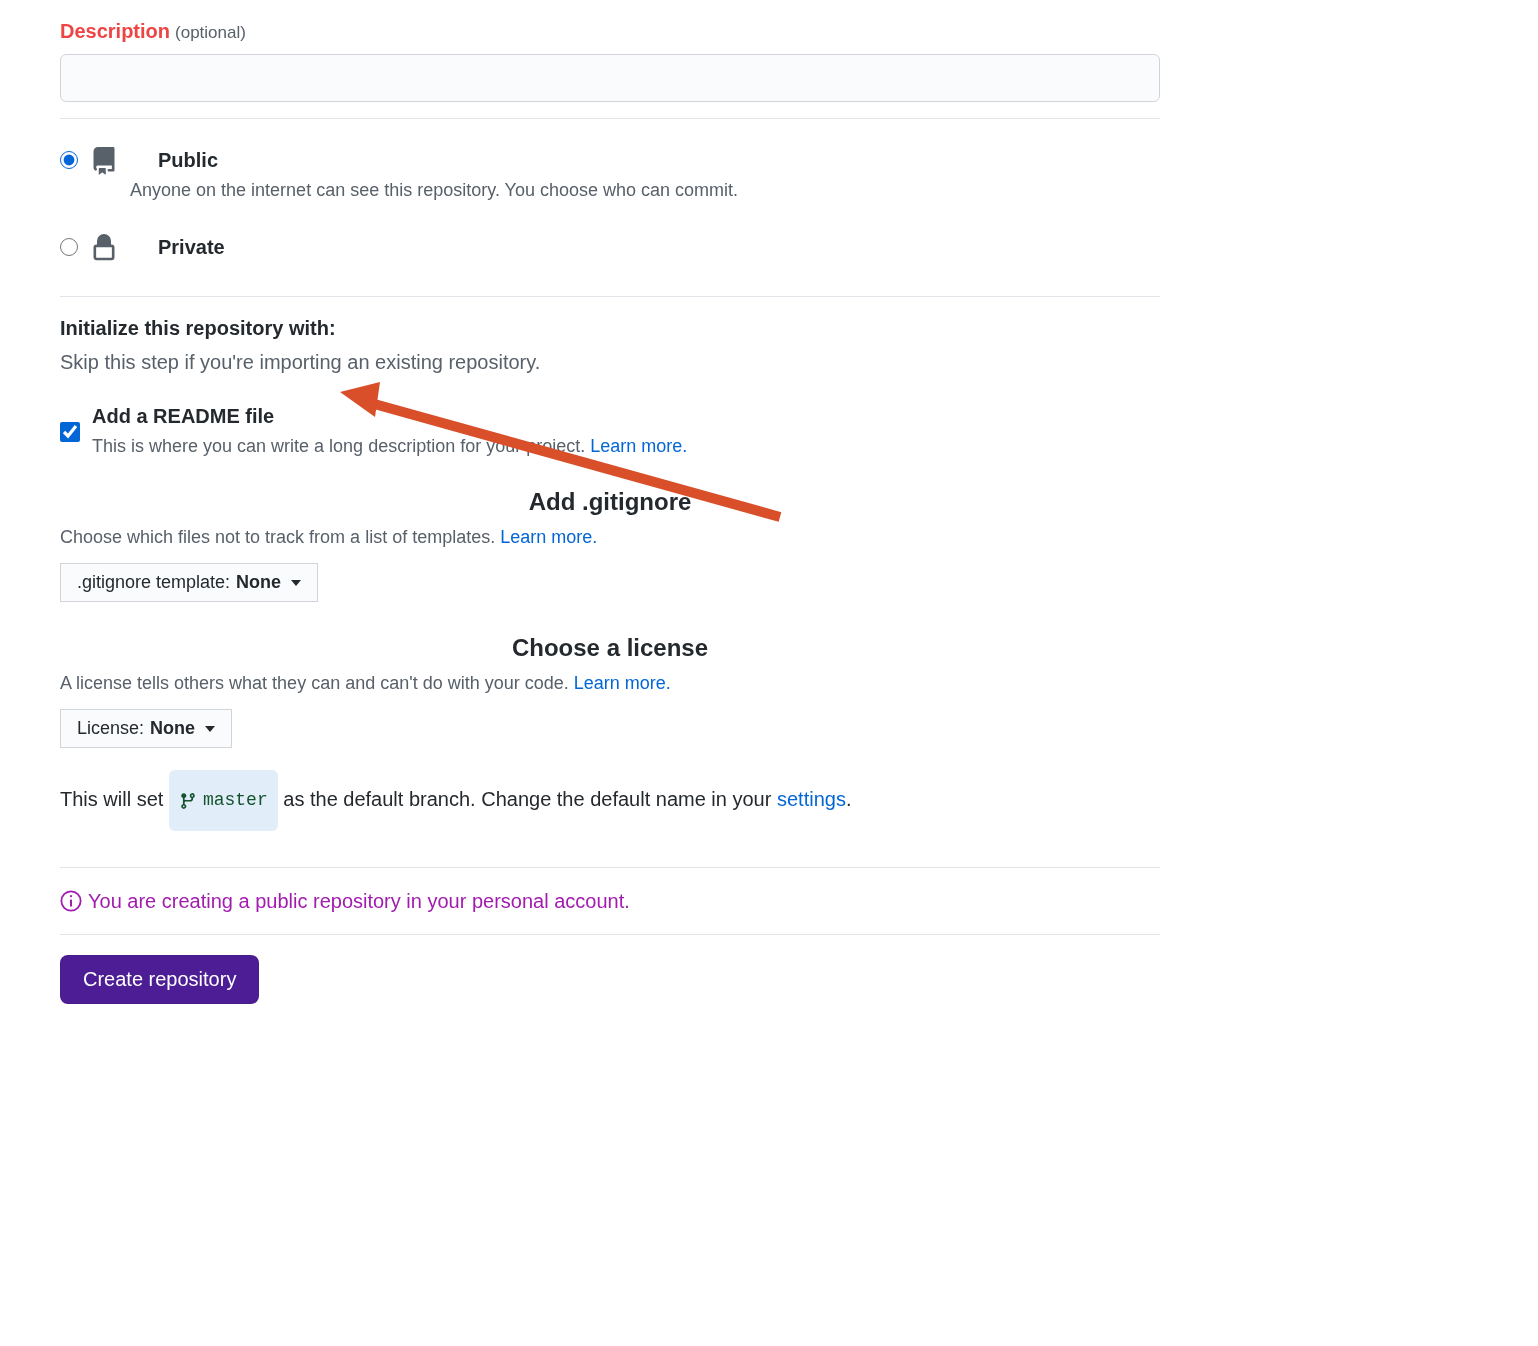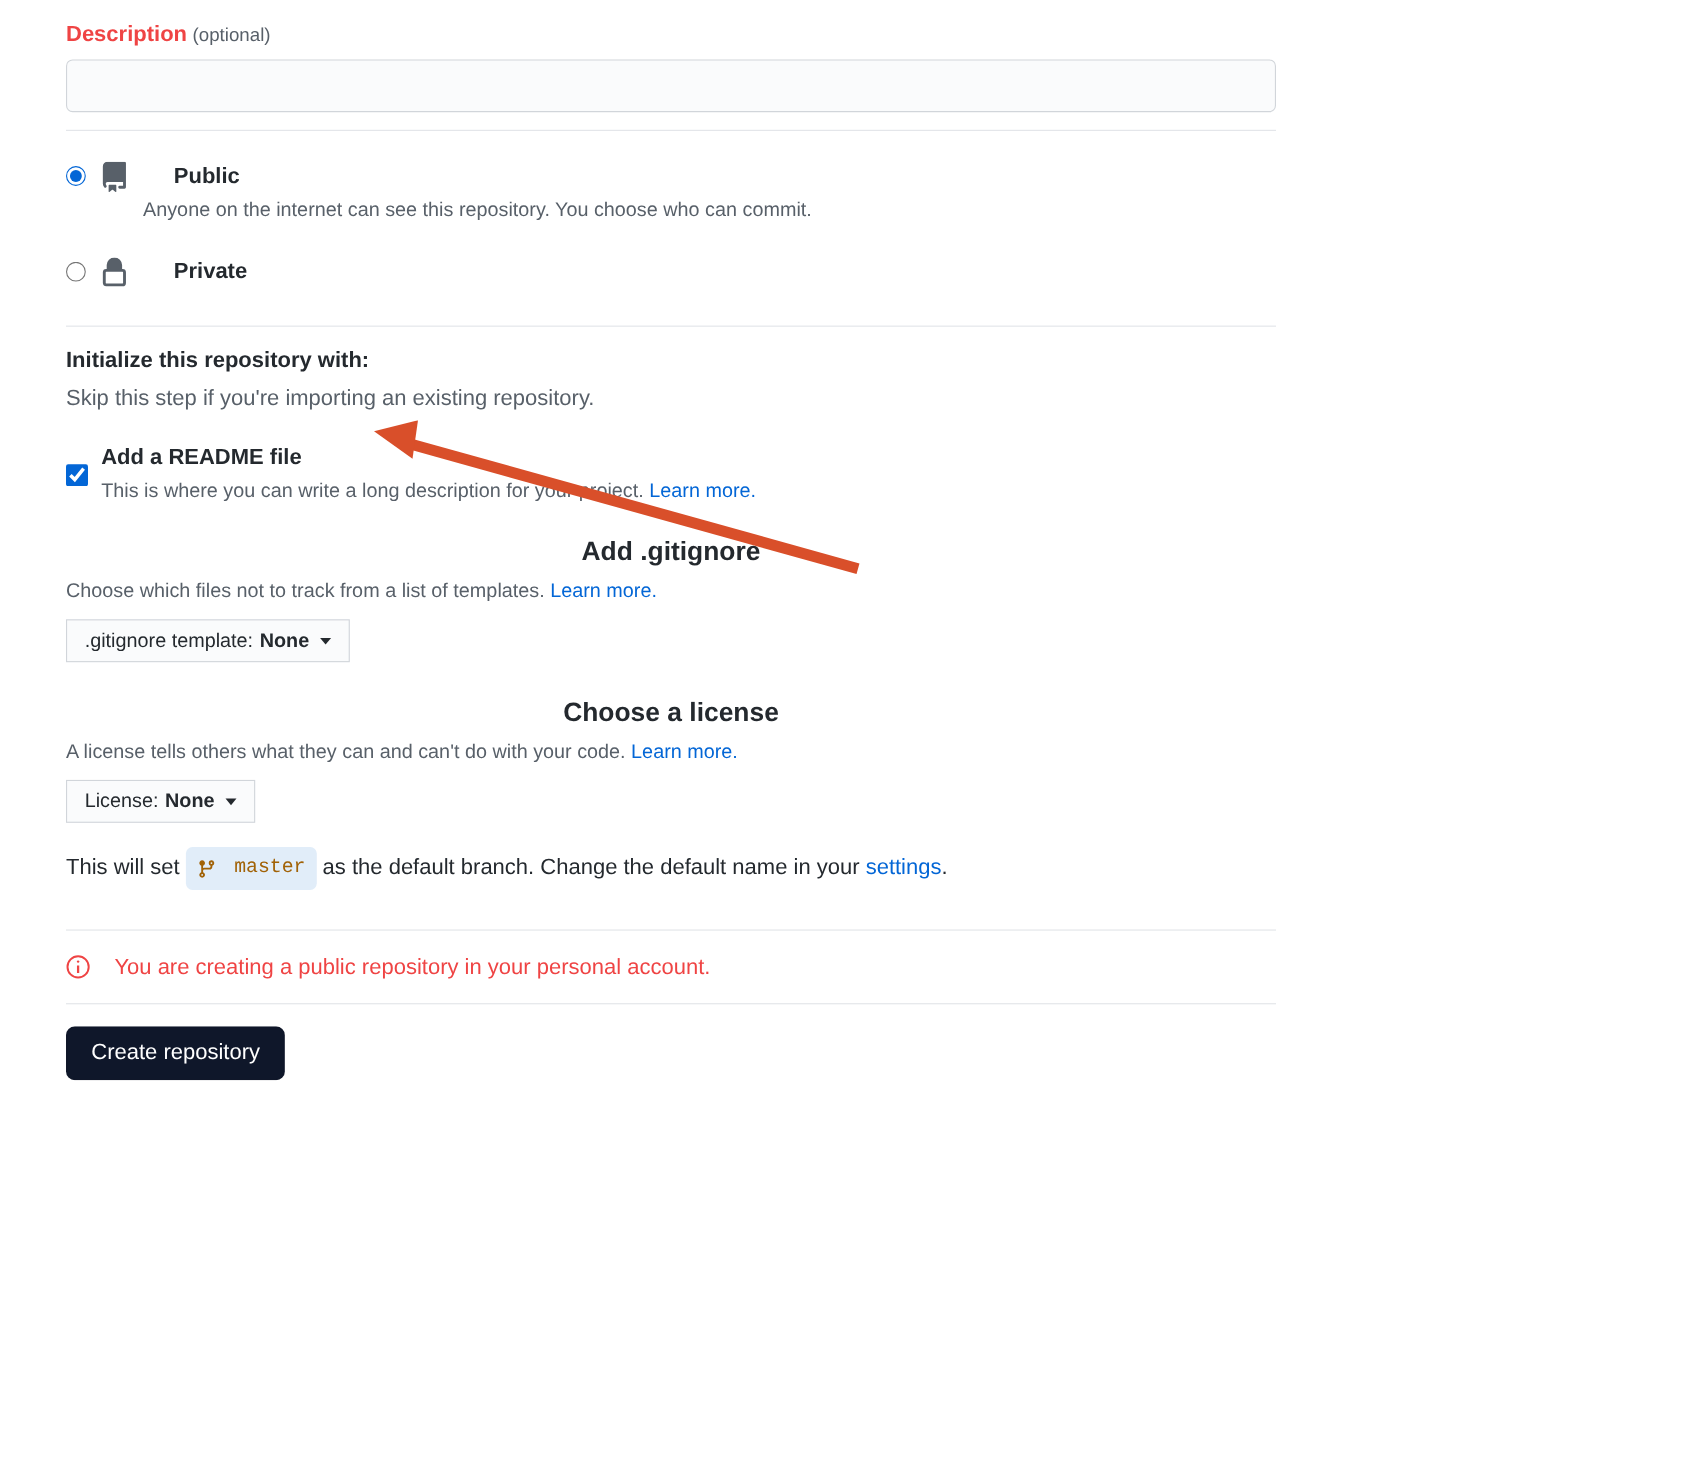--- a/index.html
+++ b/index.html
@@ -155,54 +155,54 @@
       margin-left: 4px;
     }
     .branch-note {
       font-size: 20px;
       color: #24292e;
       padding: 12px 0 20px 0;
     }
     .branch-badge {
       display: inline-flex;
       align-items: center;
-      gap: 16px;
+      gap: 6px;
       background: #e1edf9;
       border-radius: 6px;
-      padding: 6px 10px;
+      padding: 17px 10px;
       font-family: SFMono-Regular, Consolas, "Liberation Mono", monospace;
       font-size: 18px;
-      color: #a16207;
+      color: #14532d;
       vertical-align: middle;
     }
     .branch-badge svg {
       width: 18px;
       height: 18px;
     }
     .info-row {
       display: flex;
       align-items: center;
-      gap: 22px;
-      font-size: 20px;
-      color: #ef4444;
+      gap: 6px;
+      font-size: 20px;
+      color: #a21caf;
       padding: 18px 0;
     }
     .info-icon {
       width: 22px;
       height: 22px;
       flex-shrink: 0;
     }
     .info-icon svg {
       width: 100%;
       height: 100%;
     }
     .submit-btn {
       display: inline-block;
       padding: 12px 22px;
-      background: #0f172a;
+      background: #4c1d95;
       color: #ffffff;
       font-size: 20px;
       font-weight: 500;
       border: 1px solid rgba(27,31,35,0.1);
       border-radius: 8px;
       cursor: pointer;
       margin: 20px 0 40px 0;
     }
     .annotation-arrow {
       position: absolute;

